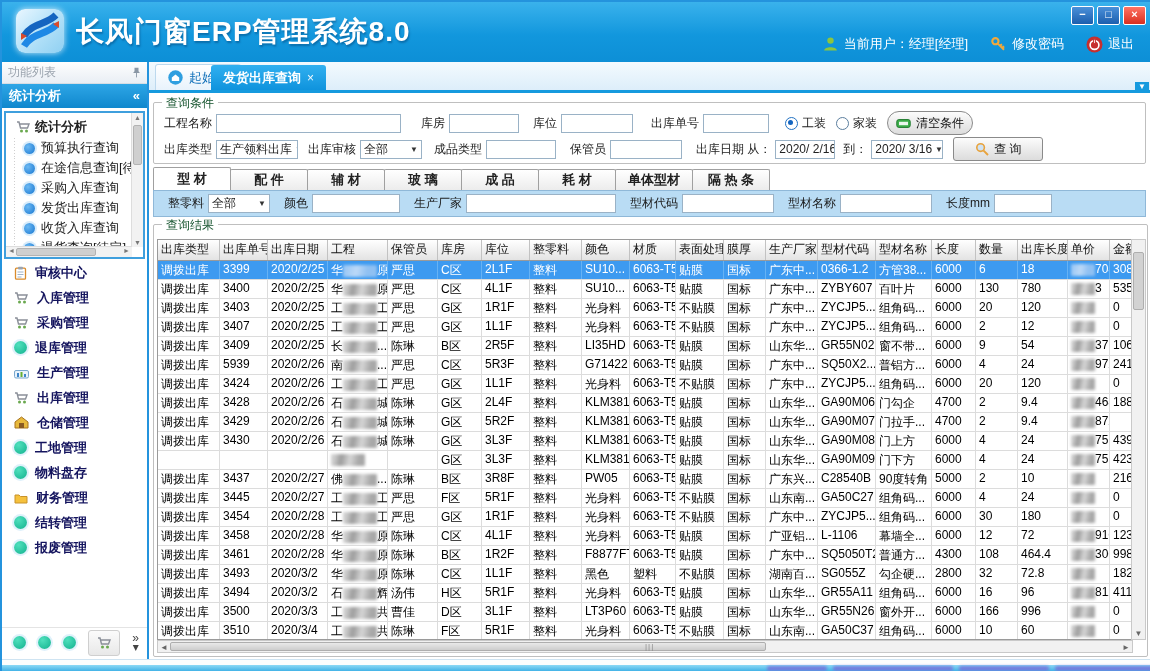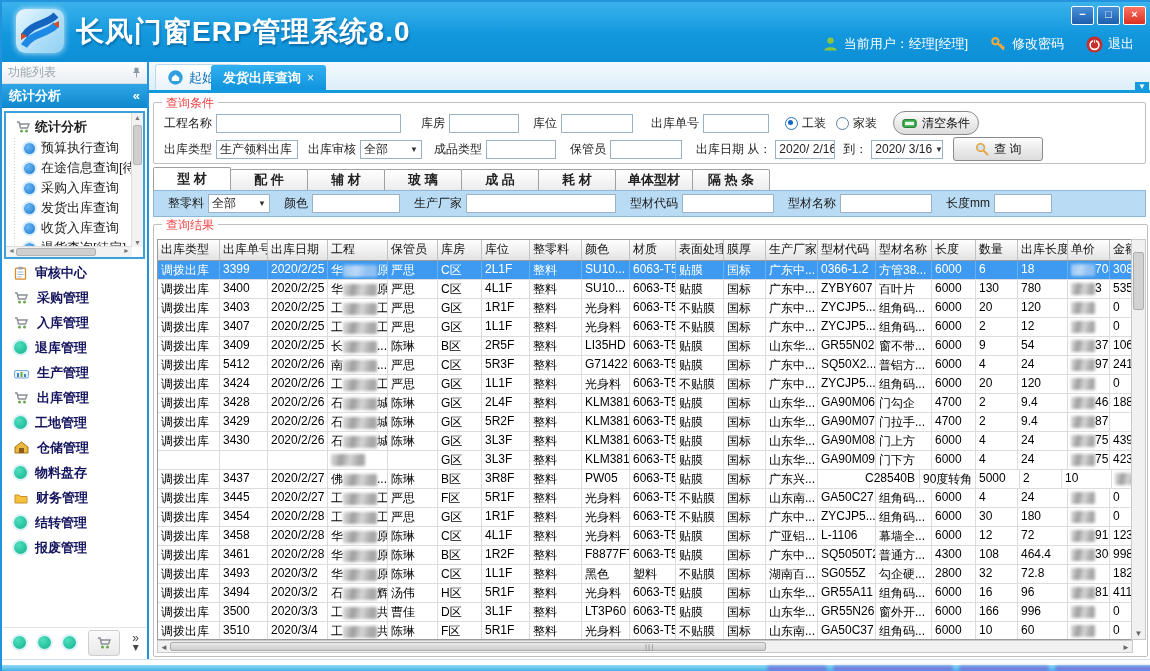--- a/index.html
+++ b/index.html
@@ -59,21 +59,21 @@
   .tabbar{position:absolute;left:0;top:0;width:100%;height:31px;background:linear-gradient(#f3fafe,#ddeefa);
     border-bottom:3px solid #169ade;box-sizing:border-box;}
   .tab{position:absolute;bottom:0;height:25px;display:flex;align-items:center;gap:6px;padding:0 12px;font-size:13px;border-radius:3px 3px 0 0;}
   .tab.home{left:6px;color:#0d6eb8;background:linear-gradient(#ffffff,#e8f3fc);border:1px solid #bcd9ee;border-bottom:none;}
   .tab.active{left:62px;background:linear-gradient(#31b0f0,#0f93dd);color:#fff;font-weight:bold;}
   .tab .x{font-size:12px;font-weight:normal;opacity:.95;}
   .tab-caret{position:absolute;right:3px;bottom:-2px;color:#fff;background:#169ade;font-size:8px;padding:0 3px;line-height:10px;}
 
   
   .groupbox{position:absolute;border:1px solid #bfbfbf;border-radius:2px;background:#fff;box-sizing:border-box;}
-  .groupbox>.legend{position:absolute;top:-8px;left:8px;background:#fff;padding:0 4px;font-size:12px;color:#ef4444;}
+  .groupbox>.legend{position:absolute;top:-8px;left:8px;background:#fff;padding:0 4px;font-size:12px;color:#14532d;}
 
   .qrow{position:absolute;left:10px;right:6px;display:flex;align-items:center;font-size:12px;color:#222;white-space:nowrap;}
   .qrow label{margin-right:4px;}
   .tbx{height:19px;border:1px solid #9ab2c6;background:#fff;box-sizing:border-box;}
   .sel{height:19px;border:1px solid #9ab2c6;background:#fff;box-sizing:border-box;display:flex;align-items:center;
     justify-content:space-between;padding:0 3px;font-size:12px;overflow:hidden;white-space:nowrap;}
   .sel .car{font-size:8px;color:#333;margin-left:3px;}
   .radio{display:flex;align-items:center;gap:4px;margin-right:10px;}
   .rdo{width:11px;height:11px;border-radius:50%;border:1px solid #5b7e9e;background:#fff;position:relative;flex:none;}
   .rdo.on{border-color:#2272c3;}
@@ -244,31 +244,31 @@
           <span>审核中心</span>
         </div>
         <div class="menu-item">
           <span class="ico">
             <svg width="15" height="14" viewBox="0 0 15 14">
               <path d="M1 2h2l1.5 6h7L13 4H4" fill="none" stroke="#8a8f98" stroke-width="1.4"></path>
               <circle cx="5.5" cy="11" r="1.5" fill="#6aa84f"></circle>
               <circle cx="10.5" cy="11" r="1.5" fill="#6aa84f"></circle>
             </svg>
           </span>
-          <span>采购管理</span>
+          <span>入库管理</span>
         </div>
         <div class="menu-item">
           <span class="ico">
             <svg width="15" height="14" viewBox="0 0 15 14">
               <path d="M1 2h2l1.5 6h7L13 4H4" fill="none" stroke="#8a8f98" stroke-width="1.4"></path>
               <circle cx="5.5" cy="11" r="1.5" fill="#6aa84f"></circle>
               <circle cx="10.5" cy="11" r="1.5" fill="#6aa84f"></circle>
             </svg>
           </span>
-          <span>入库管理</span>
+          <span>采购管理</span>
         </div>
         <div class="menu-item">
           <span class="ico">
             <span class="dot-teal"></span>
           </span>
           <span>退库管理</span>
         </div>
         <div class="menu-item">
           <span class="ico">
             <svg width="15" height="12" viewBox="0 0 15 12">
@@ -285,32 +285,32 @@
             <svg width="15" height="14" viewBox="0 0 15 14">
               <path d="M1 2h2l1.5 6h7L13 4H4" fill="none" stroke="#8a8f98" stroke-width="1.4"></path>
               <circle cx="5.5" cy="11" r="1.5" fill="#6aa84f"></circle>
               <circle cx="10.5" cy="11" r="1.5" fill="#6aa84f"></circle>
             </svg>
           </span>
           <span>出库管理</span>
         </div>
         <div class="menu-item">
           <span class="ico">
-            <span class="dot-teal"></span>
-          </span>
-          <span>工地管理</span>
-        </div>
-        <div class="menu-item">
-          <span class="ico">
             <svg width="15" height="13" viewBox="0 0 15 13">
               <path d="M1 6 L7.5 1 L14 6 V12 H1 Z" fill="#e8b93c" stroke="#a8741f"></path>
               <rect x="5" y="7" width="5" height="5" fill="#8a5a22"></rect>
             </svg>
           </span>
           <span>仓储管理</span>
+        </div>
+        <div class="menu-item">
+          <span class="ico">
+            <span class="dot-teal"></span>
+          </span>
+          <span>工地管理</span>
         </div>
         <div class="menu-item">
           <span class="ico">
             <span class="dot-teal"></span>
           </span>
           <span>物料盘存</span>
         </div>
         <div class="menu-item">
           <span class="ico">
             <svg width="14" height="12" viewBox="0 0 14 12">
@@ -377,21 +377,21 @@
         <label style="margin-left:18px;">出库单号</label>
         <span class="tbx" style="width:66px;"></span>
         <span class="radio" style="margin-left:16px;">
           <span class="rdo on"></span>
           <span>工装</span>
         </span>
         <span class="radio">
           <span class="rdo"></span>
           <span>家装</span>
         </span>
-        <span class="btn" style="margin-left:6px;border-radius:12px;">
+        <span class="btn" style="border-radius:12px;">
           <span class="ico">
             <svg width="15" height="11" viewBox="0 0 15 11">
                 <rect x="0.8" y="1.6" width="13.4" height="7.8" rx="2" fill="#3cae4a" stroke="#1f7a2d"></rect>
                 <rect x="3" y="3.8" width="9" height="3.4" fill="#e9f7ec"></rect>
               </svg>
           </span>
           <span>清空条件</span>
         </span>
       </div>
       <div class="qrow" style="top:34px;">
@@ -589,21 +589,21 @@
             <div class="td" style="width: 58px;">GR55N02</div>
             <div class="td" style="width: 56px;">窗不带...</div>
             <div class="td" style="width: 44px;">6000</div>
             <div class="td" style="width: 42px;">9</div>
             <div class="td" style="width: 50px;">54</div>
             <div class="td" style="width: 42px;"><span class="blur" style="width: 24px;"></span>37</div>
             <div class="td" style="width: 40px;">106</div>
           </div>
           <div class="tr ">
             <div class="td" style="width: 62px;">调拨出库</div>
-            <div class="td" style="width: 48px;">5412</div>
+            <div class="td" style="width: 48px;">5939</div>
             <div class="td" style="width: 60px;">2020/2/26</div>
             <div class="td" style="width: 60px;">南<span class="blur" style="width: 34px;"></span>...</div>
             <div class="td" style="width: 50px;">严思</div>
             <div class="td" style="width: 44px;">C区</div>
             <div class="td" style="width: 48px;">5R3F</div>
             <div class="td" style="width: 52px;">整料</div>
             <div class="td" style="width: 48px;">G71422</div>
             <div class="td" style="width: 46px;">6063-T5</div>
             <div class="td" style="width: 48px;">贴膜</div>
             <div class="td" style="width: 42px;">国标</div>
@@ -733,21 +733,21 @@
             <div class="td" style="width: 60px;">佛<span class="blur" style="width: 34px;"></span>...</div>
             <div class="td" style="width: 50px;">陈琳</div>
             <div class="td" style="width: 44px;">B区</div>
             <div class="td" style="width: 48px;">3R8F</div>
             <div class="td" style="width: 52px;">整料</div>
             <div class="td" style="width: 48px;">PW05</div>
             <div class="td" style="width: 46px;">6063-T5</div>
             <div class="td" style="width: 48px;">贴膜</div>
             <div class="td" style="width: 42px;">国标</div>
             <div class="td" style="width: 52px;">广东兴...</div>
-            <div class="td" style="width: 58px; margin-left: 44px;">C28540B</div>
+            <div class="td" style="width: 58px;">C28540B</div>
             <div class="td" style="width: 56px;">90度转角</div>
             <div class="td" style="width: 44px;">5000</div>
             <div class="td" style="width: 42px;">2</div>
             <div class="td" style="width: 50px;">10</div>
             <div class="td" style="width: 42px;"><span class="blur" style="width: 24px;"></span></div>
             <div class="td" style="width: 40px;">216</div>
           </div>
           <div class="tr ">
             <div class="td" style="width: 62px;">调拨出库</div>
             <div class="td" style="width: 48px;">3445</div>

